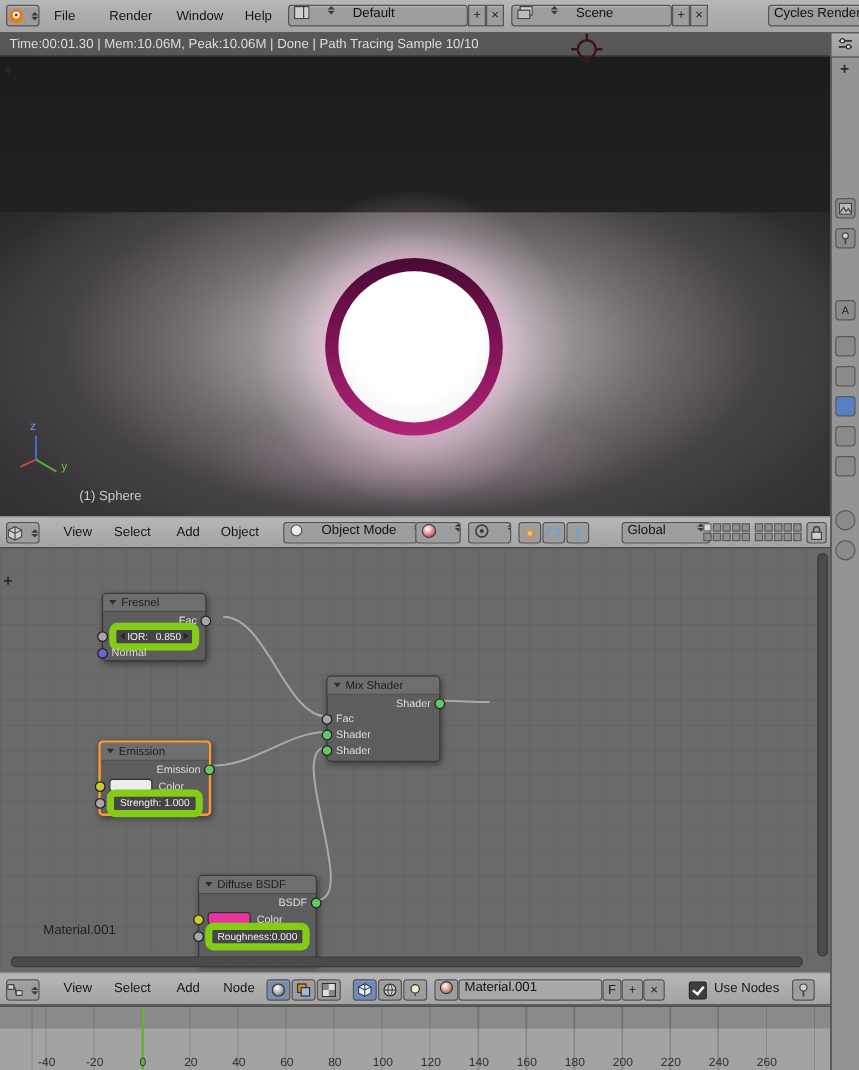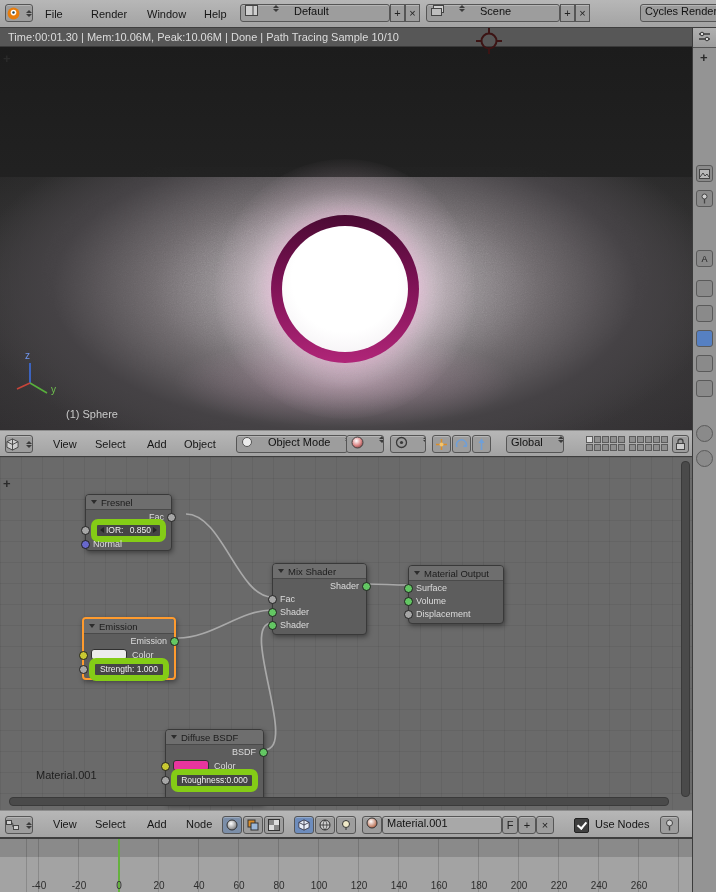--- a/index.html
+++ b/index.html
@@ -294,21 +294,21 @@
   </div>
   <div class="ibtn" style="left:472px;top:4px;width:19px">
     <span>
       <svg width="13" height="13" viewBox="0 0 13 13">
           <line x1="6.5" y1="12" x2="6.5" y2="4" stroke="#6f9fd8" stroke-width="1.6"></line>
           <path d="M3.5 5 L6.5 0.5 L9.5 5 Z" fill="#6f9fd8"></path>
         </svg>
     </span>
   </div>
 
-  <div class="dd" style="left:506px;top:4px;width:58px">
+  <div class="dd" style="left:518px;top:4px;width:74px">
     <span>Global</span>
     <span class="arrs">
         <i class="up"></i>
         <i class="dn"></i>
       </span>
   </div>
 
   <div class="layers" style="left:586px;top:5px">
     <i class="on"></i>
       <i></i>
@@ -394,38 +394,20 @@
     <div class="nrow">
         <i class="sock l green" style="top:3px"></i>
         <span>Shader</span>
       </div>
     <div class="nrow" style="margin-bottom:3px">
         <i class="sock l green" style="top:3px"></i>
         <span>Shader</span>
       </div>
   </div>
 
-  <div class="node" style="left:408px;top:108px;width:96px">
-    <div class="nhead">
-      <span class="tri"></span>
-      <span>Material Output</span>
-    </div>
-    <div class="nrow">
-        <i class="sock l green" style="top:3px"></i>
-        <span>Surface</span>
-      </div>
-    <div class="nrow">
-        <i class="sock l green" style="top:3px"></i>
-        <span>Volume</span>
-      </div>
-    <div class="nrow" style="margin-bottom:3px">
-        <i class="sock l gray" style="top:3px"></i>
-        <span>Displacement</span>
-      </div>
-  </div>
 
   <div class="node sel" style="left:82px;top:160px;width:94px">
     <div class="nhead">
       <span class="tri"></span>
       <span>Emission</span>
     </div>
     <div class="nrow right">
         <span>Emission</span>
         <i class="sock r green" style="top:3px"></i>
       </div>

